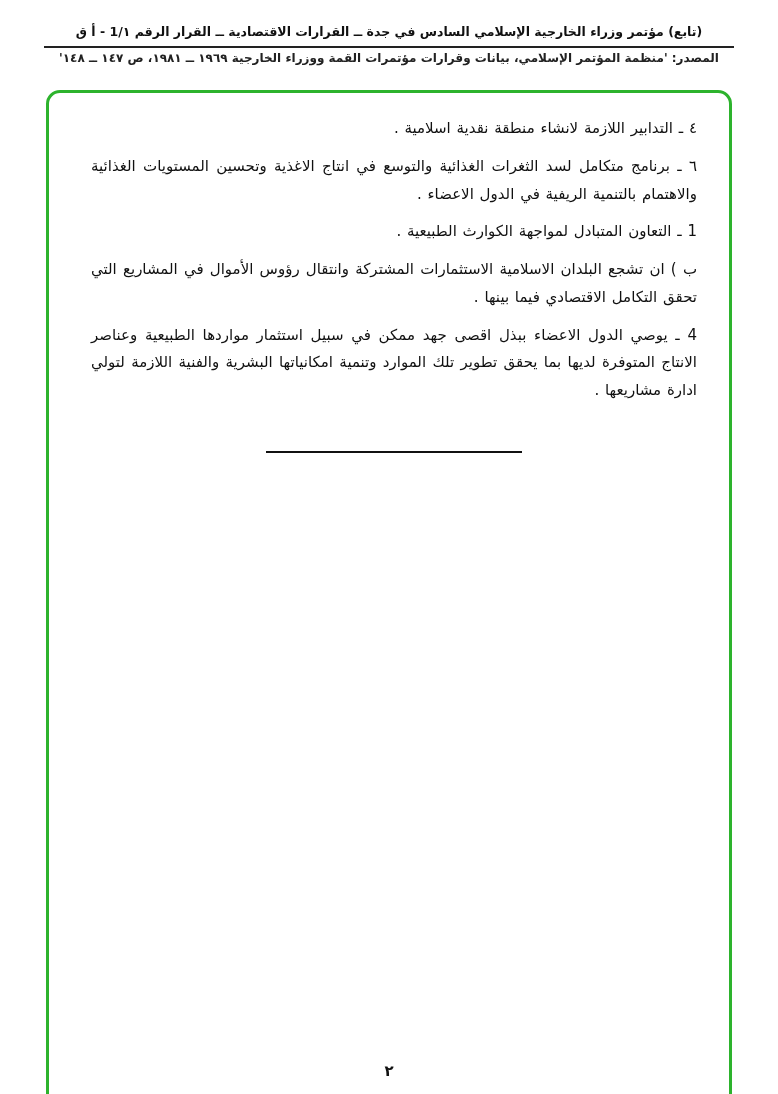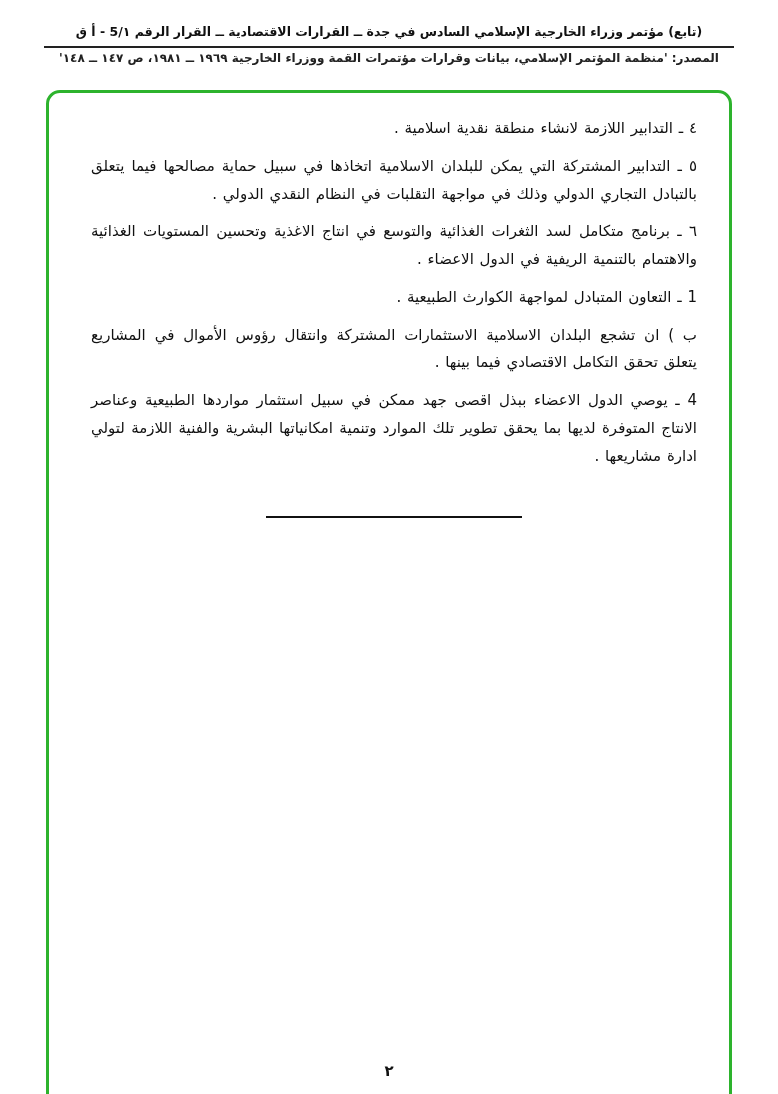--- a/index.html
+++ b/index.html
@@ -62,37 +62,36 @@
     bottom:14px;
     text-align:center;
     font-weight:bold;
     font-size:15px;
     direction:rtl;
   }
 </style>
 </head>
 <body>
 
-<div class="header-line">(تابع) مؤتمر وزراء الخارجية الإسلامي السادس في جدة ــ القرارات الاقتصادية ــ القرار الرقم 5/١ - أ ق</div>
+<div class="header-line">(تابع) مؤتمر وزراء الخارجية الإسلامي السادس في جدة ــ القرارات الاقتصادية ــ القرار الرقم 1/١ - أ ق</div>
 
 <hr class="header-rule">
 
 <div class="source-line">المصدر: 'منظمة المؤتمر الإسلامي، بيانات وقرارات مؤتمرات القمة ووزراء الخارجية ١٩٦٩ ــ ١٩٨١، ص ١٤٧ ــ ١٤٨'</div>
 
 <div class="document-frame">
 
   <p class="paragraph">٤ ـ التدابير اللازمة لانشاء منطقة نقدية اسلامية .</p>
 
-  <p class="paragraph">٥ ـ التدابير المشتركة التي يمكن للبلدان الاسلامية اتخاذها في سبيل حماية مصالحها فيما يتعلق بالتبادل التجاري الدولي وذلك في مواجهة التقلبات في النظام النقدي الدولي .</p>
 
   <p class="paragraph">٦ ـ برنامج متكامل لسد الثغرات الغذائية والتوسع في انتاج الاغذية وتحسين المستويات الغذائية والاهتمام بالتنمية الريفية في الدول الاعضاء .</p>
 
   <p class="paragraph">1 ـ التعاون المتبادل لمواجهة الكوارث الطبيعية .</p>
 
-  <p class="paragraph">ب ) ان تشجع البلدان الاسلامية الاستثمارات المشتركة وانتقال رؤوس الأموال في المشاريع يتعلق تحقق التكامل الاقتصادي فيما بينها .</p>
+  <p class="paragraph">ب ) ان تشجع البلدان الاسلامية الاستثمارات المشتركة وانتقال رؤوس الأموال في المشاريع التي تحقق التكامل الاقتصادي فيما بينها .</p>
 
 
   <p class="paragraph">4 ـ يوصي الدول الاعضاء ببذل اقصى جهد ممكن في سبيل استثمار مواردها الطبيعية وعناصر الانتاج المتوفرة لديها بما يحقق تطوير تلك الموارد وتنمية امكانياتها البشرية والفنية اللازمة لتولي ادارة مشاريعها .</p>
 
 
   <hr class="section-divider">
 </div>
 
 <div class="page-number">٢</div>
 

